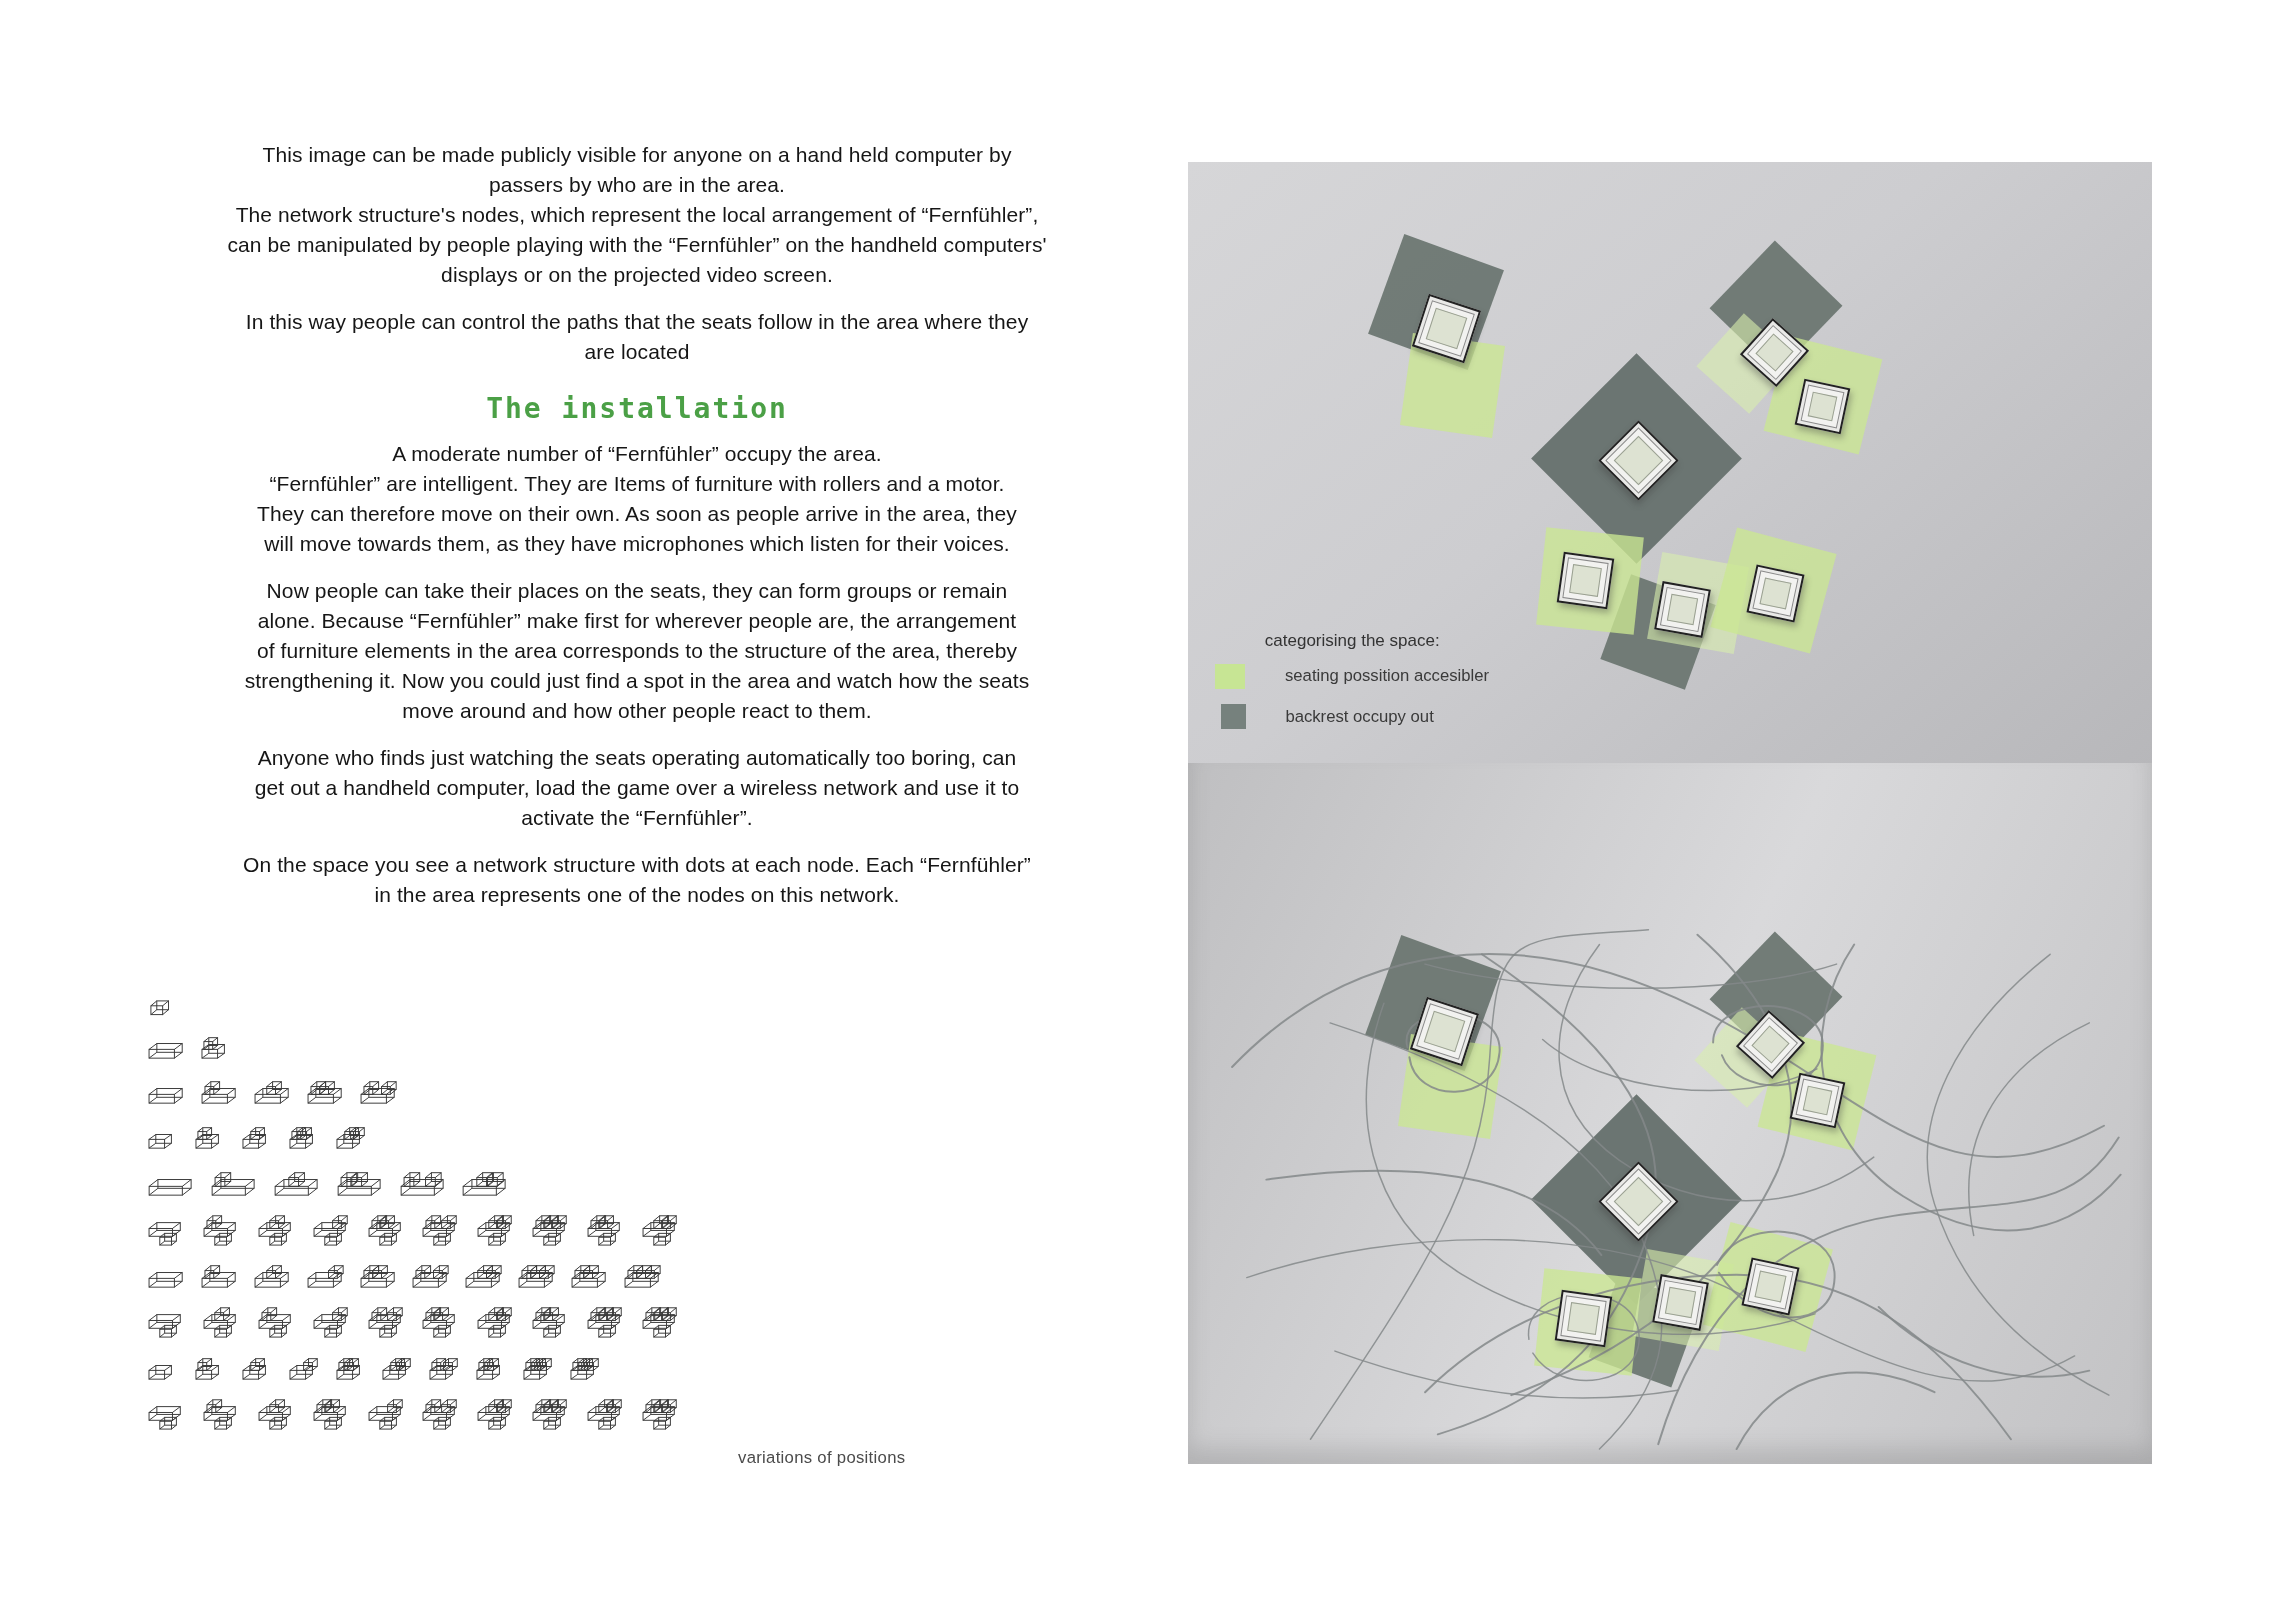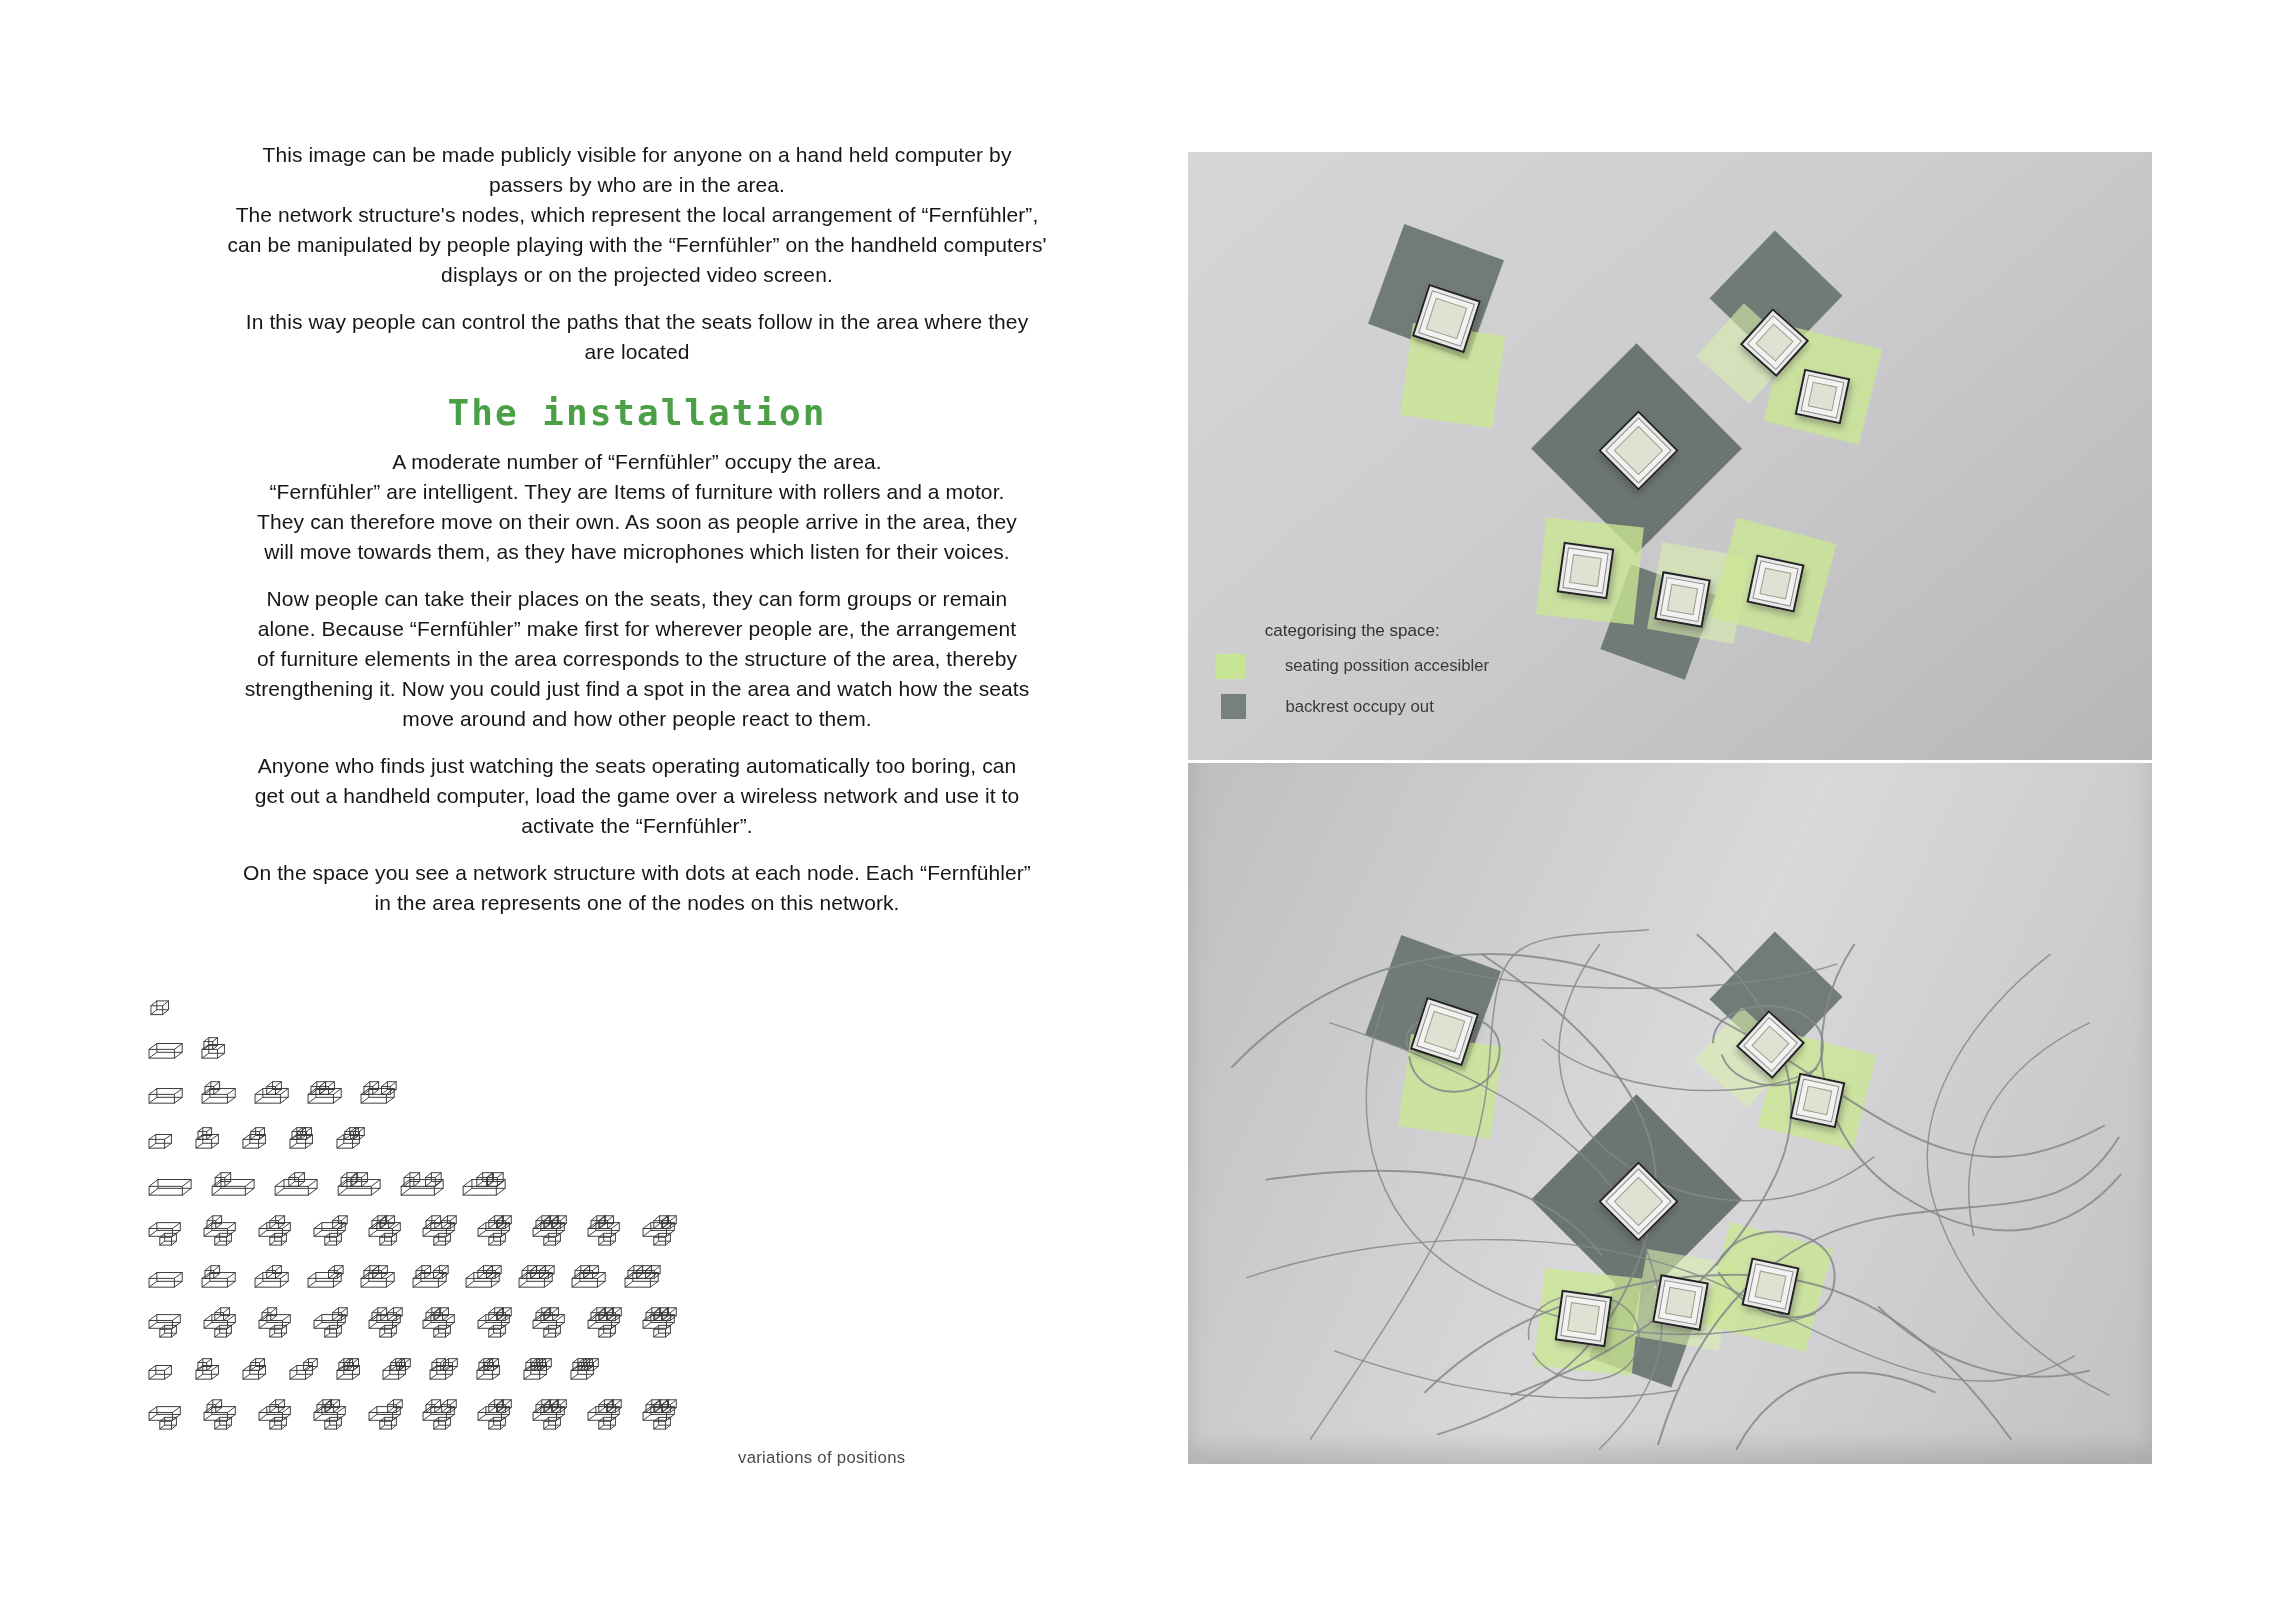--- a/index.html
+++ b/index.html
@@ -4,30 +4,30 @@
 <style>
   html,body{margin:0;padding:0;background:#ffffff;}
   .page{position:relative;width:2293px;height:1621px;background:#ffffff;overflow:hidden;
         font-family:"Liberation Sans",sans-serif;color:#151515;text-align:center;}
   
   .text-col{position:absolute;left:147px;top:140px;width:980px;}
   .text-col p{margin:0 0 16.7px 0;font-size:21px;line-height:30px;white-space:pre-line;
               letter-spacing:0.1px;color:#161616;}
   .text-col p.tight{margin-bottom:17.6px;}
   h2.pixel{margin:25.5px 0 13.7px 0;font-family:"DejaVu Sans Mono",monospace;font-weight:700;
-           font-size:36px;letter-spacing:2px;color:var(--heading-green,#4ba046);}
+           font-size:28px;letter-spacing:2px;color:var(--heading-green,#4ba046);}
   
   .icon-area{position:absolute;left:147px;top:996px;width:686px;}
   .icon-row{display:flex;align-items:flex-end;margin-bottom:5.9px;}
   .icon-row svg{display:block;margin-right:5.9px;}
   .icon-row svg *{stroke:#3a3a3a;stroke-width:1;fill:none;}
   .caption{position:absolute;left:738px;top:1448px;font-size:16.7px;color:#4b4b4b;letter-spacing:0.3px;}
   
   .panel{position:absolute;left:1188px;width:964px;overflow:hidden;}
-  .panel.top{top:152px;height:608px;
+  .panel.top{top:162px;height:608px;
     background:linear-gradient(140deg,#d6d6d8 0%,#cdcdd0 45%,#b7b7ba 100%);}
   .panel.bottom{top:763px;height:701px;
     background:linear-gradient(115deg,#bfbfc1 0%,#d9d9db 50%,#c2c2c4 100%);
     box-shadow:inset 0 -15.7px 21.6px rgba(90,90,90,.22);}
   .patch{position:absolute;}
   .patch.gray{background:var(--patch-gray,#6d7873);opacity:.96;}
   .patch.graybig{background:var(--patch-gray-big,#67726e);opacity:.97;}
   .patch.green{background:var(--patch-green,#cae792);opacity:.78;}
   .patch.greenlight{background:#d8eeae;opacity:.6;}
   .seat{position:absolute;border:2.9px solid #222;background:#e9e9e7;

